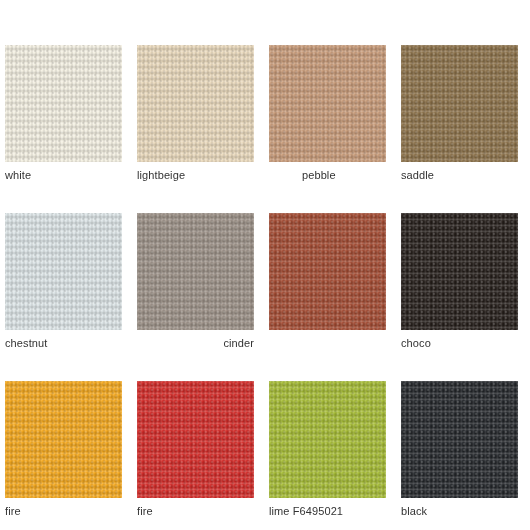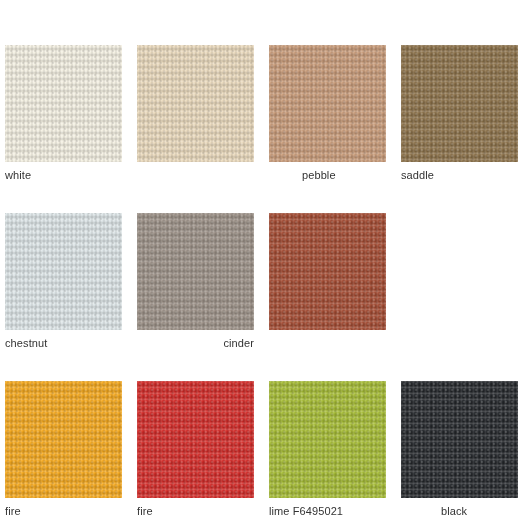--- a/index.html
+++ b/index.html
@@ -103,20 +103,21 @@
     <div class="swatch-cell">
       <div class="swatch-tile" style="background-color: rgb(243, 239, 225);">
         <div class="weave"></div>
       </div>
       <div class="swatch-label" style="color: rgb(51, 51, 51);">white</div>
     </div>
     <div class="swatch-cell">
       <div class="swatch-tile" style="background-color: rgb(234, 217, 188);">
         <div class="weave"></div>
       </div>
+      <div class="swatch-label" style="color: rgb(51, 51, 51);">lightbeige</div>
     </div>
     <div class="swatch-cell">
       <div class="swatch-tile" style="background-color: rgb(200, 154, 120);">
         <div class="weave"></div>
       </div>
       <div class="swatch-label" style="color: rgb(51, 51, 51); margin-left: 33px;">pebble</div>
     </div>
     <div class="swatch-cell">
       <div class="swatch-tile" style="background-color: rgb(139, 112, 72);">
         <div class="weave"></div>
@@ -136,20 +137,26 @@
       <div class="swatch-tile" style="background-color: rgb(155, 144, 134);">
         <div class="weave"></div>
       </div>
       <div class="swatch-label" style="color: rgb(51, 51, 51); text-align: right;">cinder</div>
     </div>
     <div class="swatch-cell">
       <div class="swatch-tile" style="background-color: rgb(163, 74, 49);">
         <div class="weave"></div>
       </div>
     </div>
+    <div class="swatch-cell">
+      <div class="swatch-tile" style="background-color: rgb(36, 29, 25);">
+        <div class="weave"></div>
+      </div>
+      <div class="swatch-label" style="color: rgb(51, 51, 51);">choco</div>
+    </div>
   </div>
 
   <div class="swatch-row">
     <div class="swatch-cell">
       <div class="swatch-tile" style="background-color: rgb(245, 168, 28);">
         <div class="weave"></div>
       </div>
       <div class="swatch-label" style="color: rgb(51, 51, 51);">fire</div>
     </div>
     <div class="swatch-cell">
@@ -161,17 +168,17 @@
     <div class="swatch-cell">
       <div class="swatch-tile" style="background-color: rgb(165, 187, 51);">
         <div class="weave"></div>
       </div>
       <div class="swatch-label" style="color: rgb(51, 51, 51);">lime F6495021</div>
     </div>
     <div class="swatch-cell">
       <div class="swatch-tile" style="background-color: rgb(35, 38, 42);">
         <div class="weave"></div>
       </div>
-      <div class="swatch-label" style="color: rgb(51, 51, 51); margin-left: 40px;">black</div>
+      <div class="swatch-label" style="color: rgb(51, 51, 51);">black</div>
     </div>
   </div>
 
 </div>
 
 </body></html>

